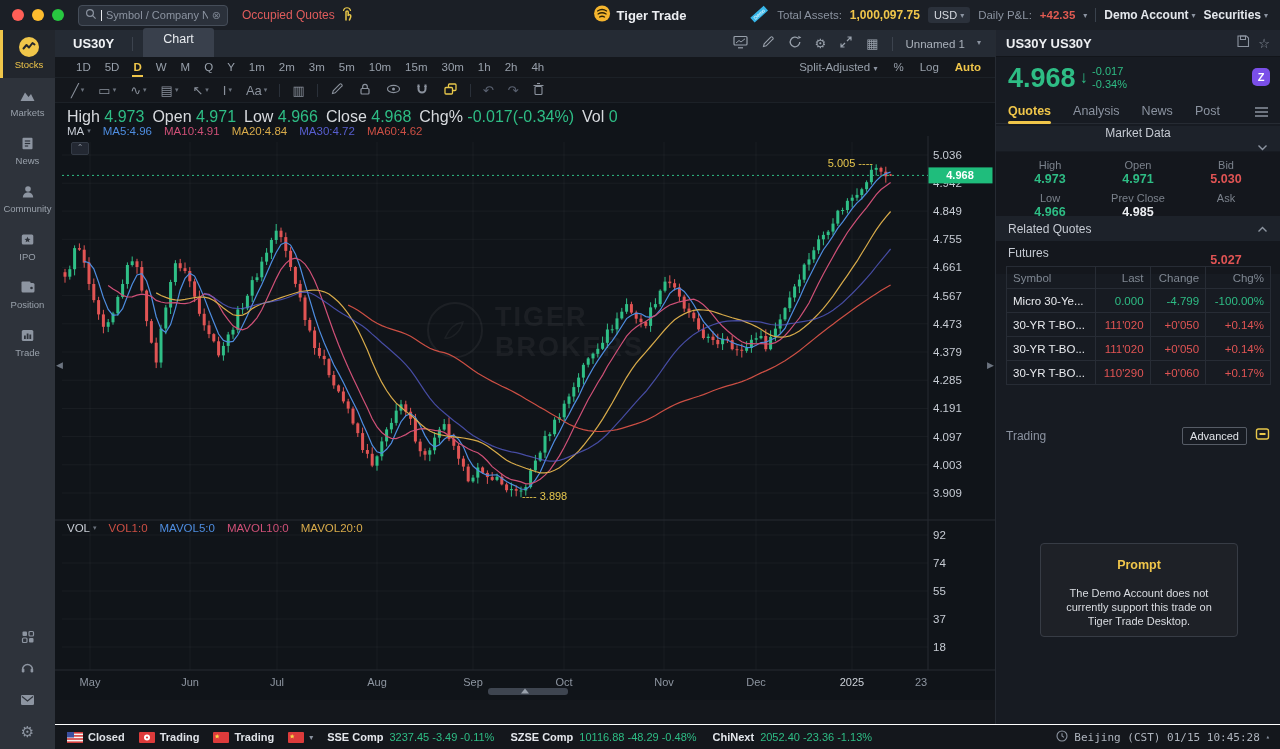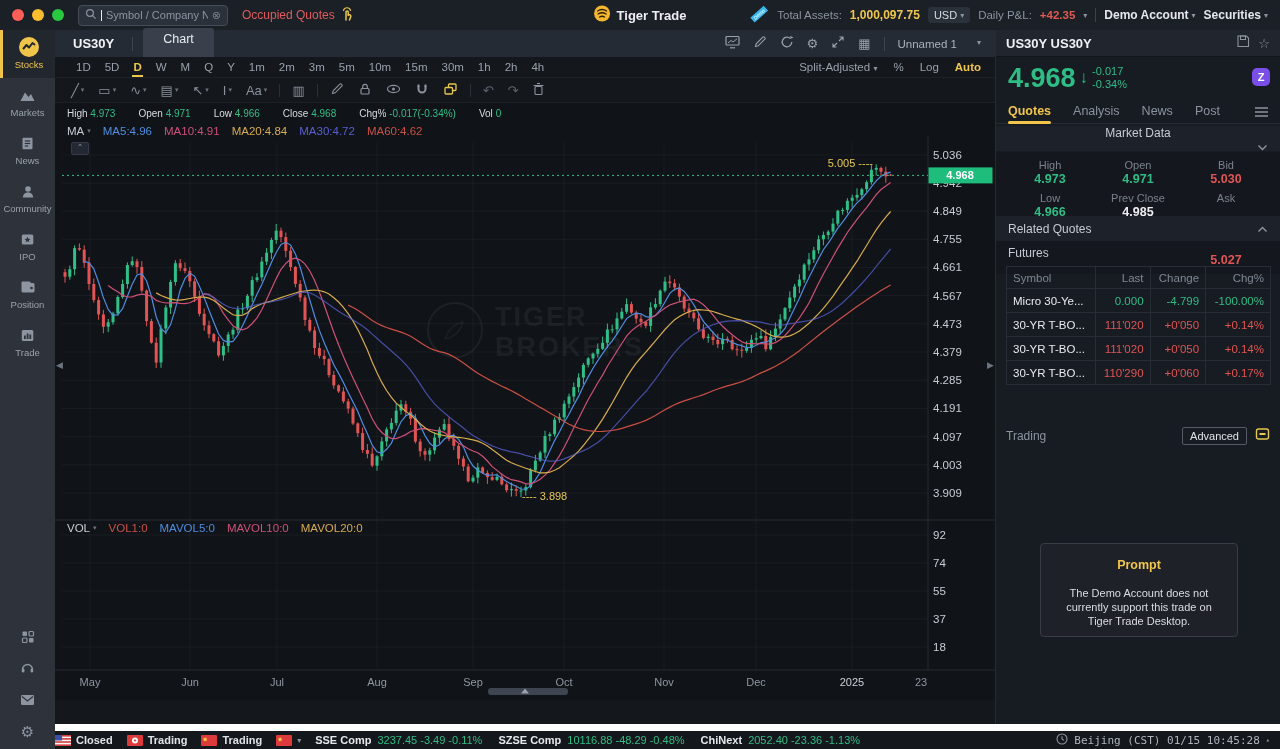--- a/index.html
+++ b/index.html
@@ -27,34 +27,34 @@
   .side-item.active{background:#22262d;color:#f0c64a;border-left:3px solid #f0c64a;}
   .side-item .ic{height:18px;display:flex;align-items:center;justify-content:center;}
   .side-foot{margin-top:auto;display:flex;flex-direction:column;align-items:center;gap:13px;padding-bottom:8px;color:#8d95a1;}
   
   .chart-region{left:55px;top:30px;width:940px;height:670px;background:#101419;}
   .tabrow{position:absolute;left:0;top:0;width:940px;height:27px;background:#252b34;display:flex;align-items:center;}
   .sym-tab{padding:0 18px;font-size:13px;font-weight:bold;color:#f2f4f7;}
   .tab-div{width:1px;height:14px;background:#3c434e;}
   .chart-tab{margin-left:10px;padding:4px 20px 13px;background:#39404c;color:#e8ebef;font-size:12.5px;border-radius:3px 3px 0 0;}
   .tabrow-right{position:absolute;right:14px;top:0;height:27px;display:flex;align-items:center;gap:13px;color:#98a0ab;}
-  .unnamed{font-size:11.5px;color:#aab1bb;display:flex;gap:20px;}
+  .unnamed{font-size:11.5px;color:#aab1bb;display:flex;gap:12px;}
   .tfrow{position:absolute;left:0;top:27px;width:940px;height:21px;background:#14171c;display:flex;align-items:center;padding-left:14px;gap:0;border-bottom:1px solid #1c2127;box-sizing:border-box;}
   .tf{font-size:11.5px;color:#98a0ab;padding:0 7px;height:21px;line-height:21px;position:relative;cursor:pointer;}
   .tf.active{color:#f0c64a;font-weight:bold;}
   .tf.active::after{content:"";position:absolute;left:6px;right:6px;bottom:1px;height:2px;background:#f0c64a;}
   .tf-right{position:absolute;right:14px;display:flex;gap:16px;font-size:11.5px;color:#98a0ab;align-items:center;}
   .tf-right .auto{color:#f0c64a;font-weight:bold;}
   .toolrow{position:absolute;left:0;top:48px;width:940px;height:25px;background:#14171c;display:flex;align-items:center;padding-left:10px;gap:2px;border-bottom:1px solid #1c2127;box-sizing:border-box;}
   .tool{display:flex;align-items:center;gap:2px;color:#8b929d;font-size:13px;padding:0 6px;cursor:pointer;height:25px;}
   .tool .tcaret{font-size:7px;color:#6b727d;}
   .tool.dim{color:#5a6170;}
   .tool.hl{color:#e8c84a;}
   .tool-sep{width:1px;height:13px;background:#2a3039;margin:0 4px;}
-  .ohlc-row{position:absolute;left:12px;top:78px;display:flex;gap:23px;font-size:10px;color:#d7dade;z-index:3;}
+  .ohlc-row{position:absolute;left:12px;top:78px;display:flex;gap:8px;font-size:16px;color:#d7dade;z-index:3;}
   .ohlc-row b{font-weight:normal;color:#2ebd85;}
   .ma-row{position:absolute;left:12px;top:95px;display:flex;gap:12px;font-size:11.5px;z-index:3;align-items:flex-start;}
   .ma-lbl{color:#c7ccd4;display:flex;gap:3px;align-items:center;}
   .vol-row{position:absolute;left:12px;top:492px;display:flex;gap:12px;font-size:11.5px;z-index:3;align-items:center;}
   .mini-chip{position:absolute;left:16px;top:112px;width:16px;height:11px;background:#232832;border:1px solid #343b46;border-radius:2px;color:#8b929d;font-size:8px;line-height:9px;text-align:center;z-index:3;}
   .edge-arrow{position:absolute;color:#6c7480;font-size:9px;z-index:4;}
   #chart-svg{position:absolute;left:0;top:0;width:940px;height:670px;}
   .ax{fill:#c7ccd4;font-size:11.5px;}
   .axm{fill:#8e96a1;font-size:11px;}
   .axb{fill:#ccd1d8;font-size:11px;}
@@ -93,21 +93,21 @@
   .adv-btn{border:1px solid #565c66;border-radius:2px;color:#dfe2e7;font-size:11px;padding:2px 7px;background:transparent;cursor:pointer;}
   .prompt-box{position:absolute;left:44px;top:513px;width:198px;height:94px;background:#1e2127;border:1px solid #373c45;border-radius:4px;box-sizing:border-box;text-align:center;padding:14px 12px;}
   .prompt-title{font-size:12.5px;font-weight:bold;color:#f0c64a;margin-bottom:14px;}
   .prompt-body{font-size:11px;color:#d9dce1;line-height:14px;}
   
   .posbar{left:55px;top:700px;width:940px;height:24px;background:#232831;border-top:1px solid #303640;display:flex;align-items:center;box-sizing:border-box;}
   .pos-tab{font-size:12.5px;color:#e8ebef;margin-left:60px;cursor:pointer;}
   .pos-tab.dim{color:#98a0ab;margin-left:46px;}
   .posbar .right-ic{margin-left:auto;margin-right:10px;color:#8d95a1;}
   
-  .statusbar{left:55px;top:724px;width:1225px;height:25px;background:#14171c;border-top:7px solid #ffffff;display:flex;align-items:center;padding-left:0;box-sizing:border-box;gap:14px;font-size:11px;color:#dfe2e7;}
+  .statusbar{left:55px;top:724px;width:1225px;height:25px;background:#14171c;border-top:1px solid #ffffff;display:flex;align-items:center;padding-left:12px;box-sizing:border-box;gap:14px;font-size:11px;color:#dfe2e7;}
   .mkt{display:flex;align-items:center;gap:5px;font-weight:bold;}
   .idx{display:flex;align-items:center;gap:6px;}
   .idx .nm{color:#e4e7ec;font-weight:bold;}
   .idx .vl{color:#2ebd85;}
   .sb-right{margin-left:auto;margin-right:10px;display:flex;align-items:center;gap:6px;color:#aeb4bd;font-family:"DejaVu Sans Mono",monospace;font-size:11px;}
   .flag{display:inline-flex;}
 </style>
 </head>
 <body>
 

